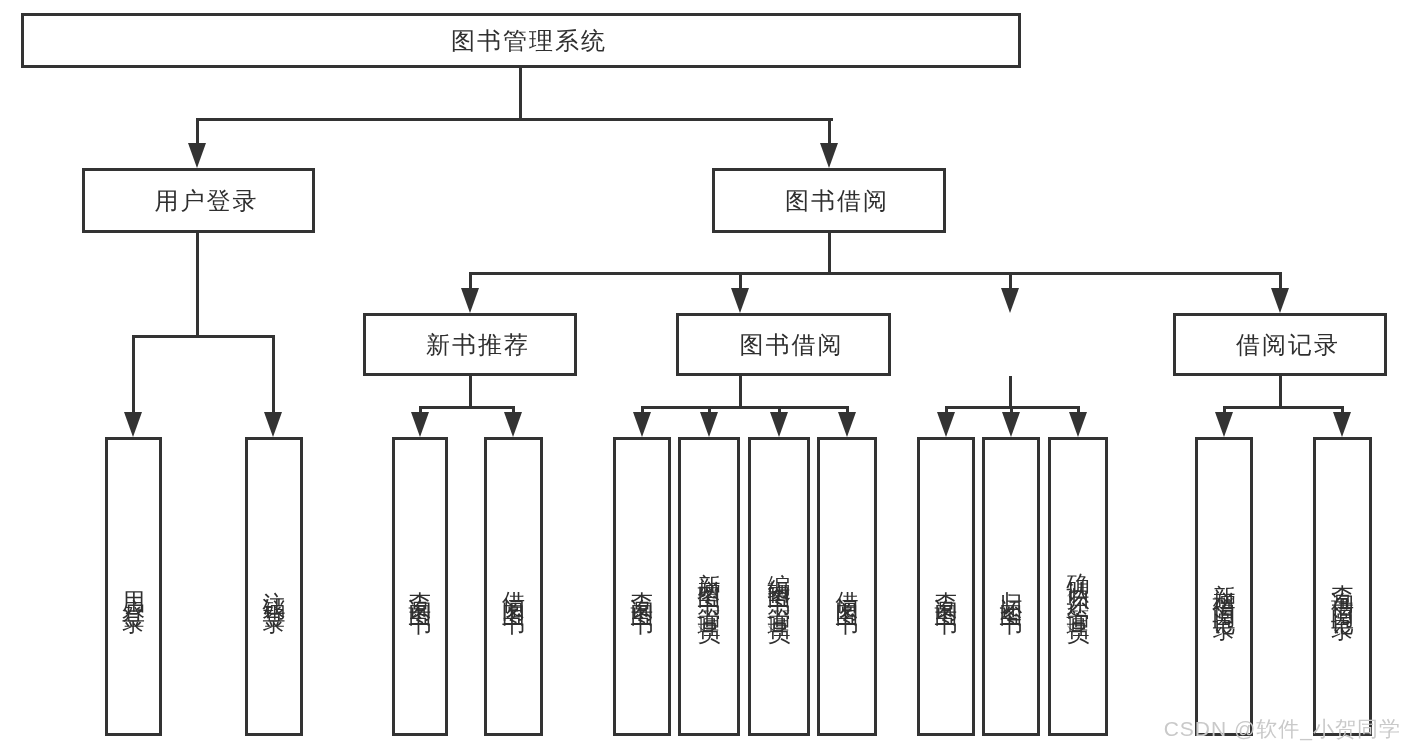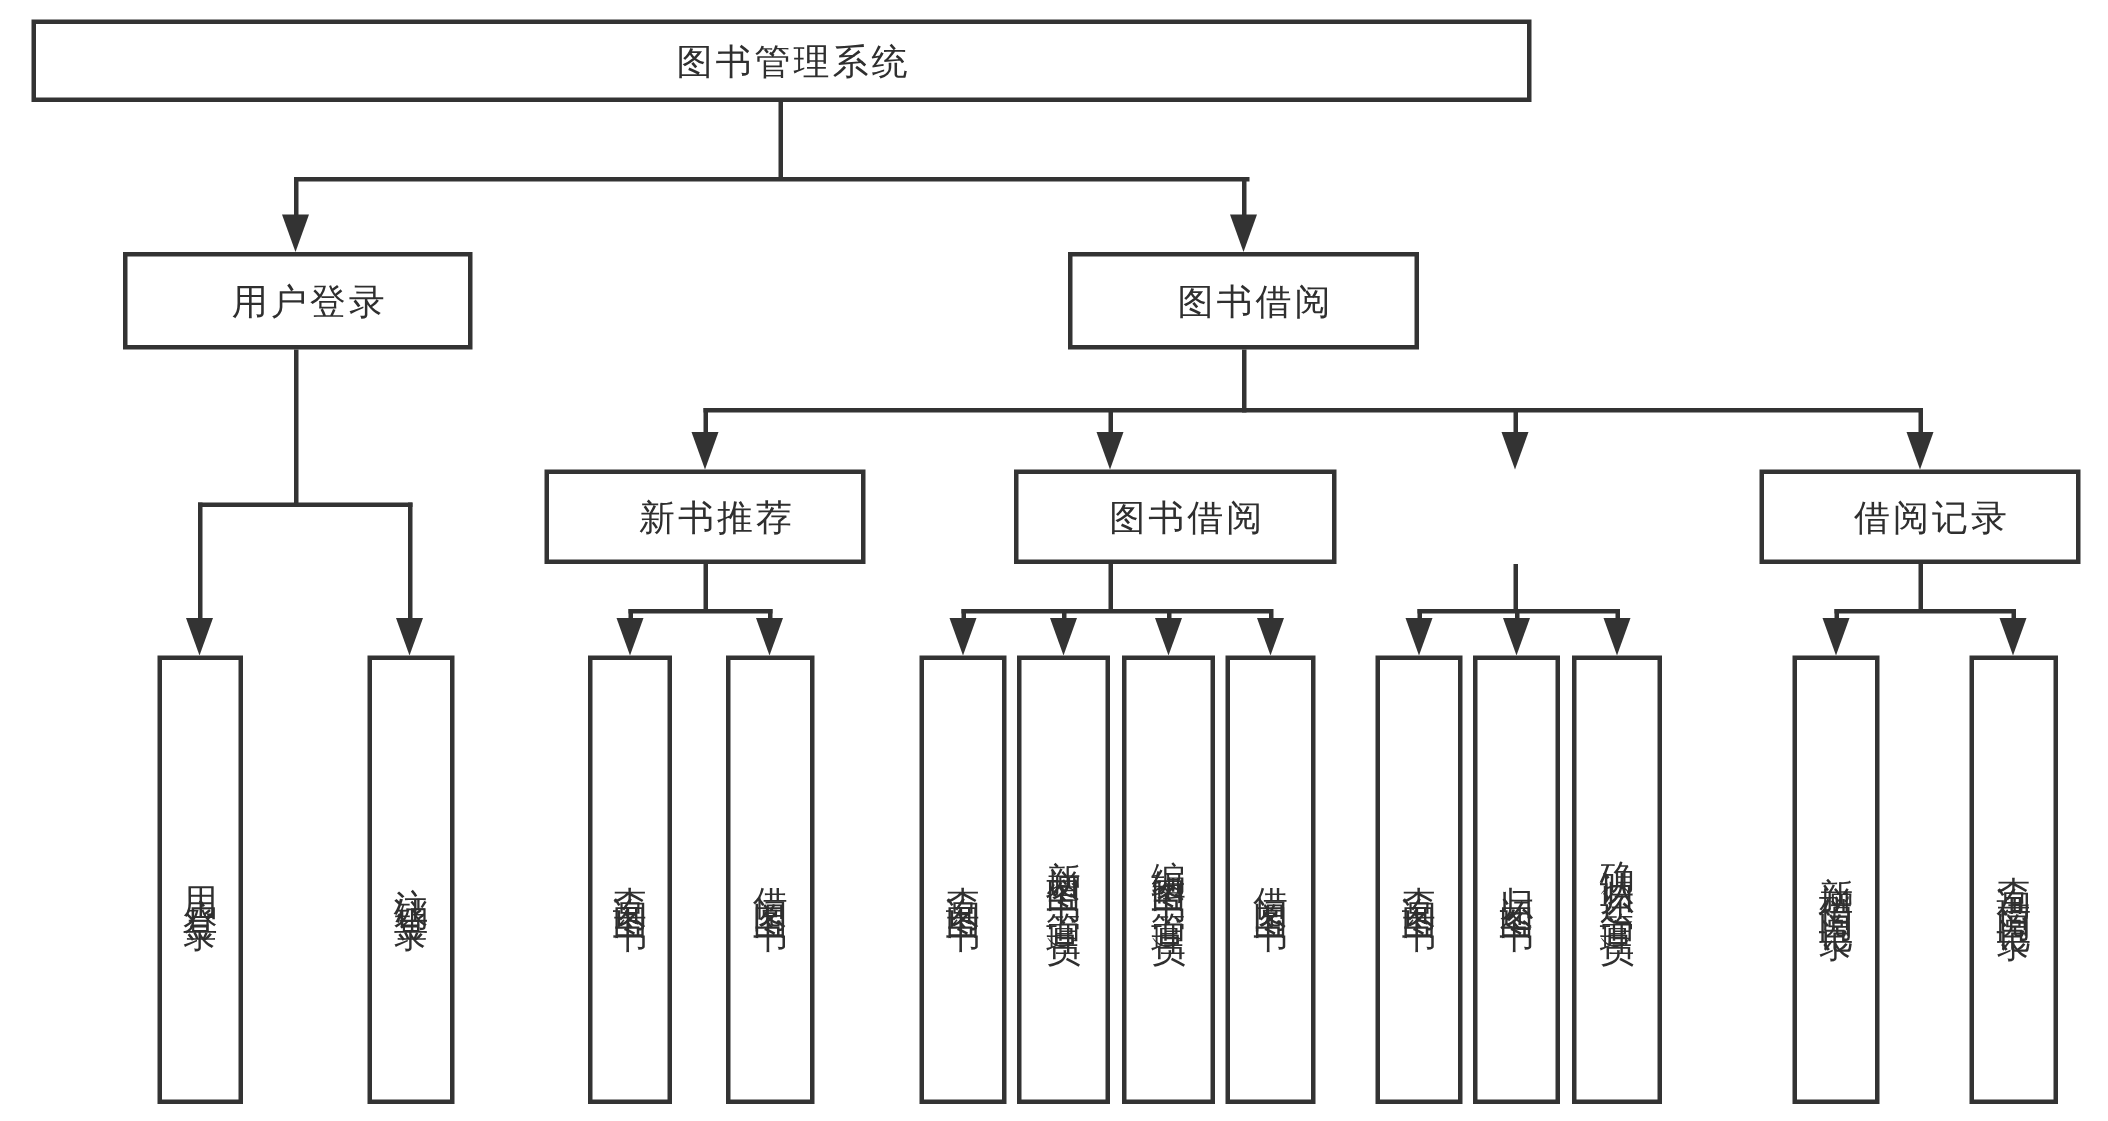--- a/index.html
+++ b/index.html
@@ -174,14 +174,15 @@
     <span class="vtext">确认归还（管理员）</span>
   </div>
 
   <div class="leaf" style="left:1195px; width:58px;">
     <span class="vtext">新增借阅记录</span>
   </div>
   <div class="leaf" style="left:1313px; width:59px;">
     <span class="vtext">查询借阅记录</span>
   </div>
 
+  <div class="watermark">CSDN @软件_小贺同学</div>
 
 </div>
 
 </body></html>

